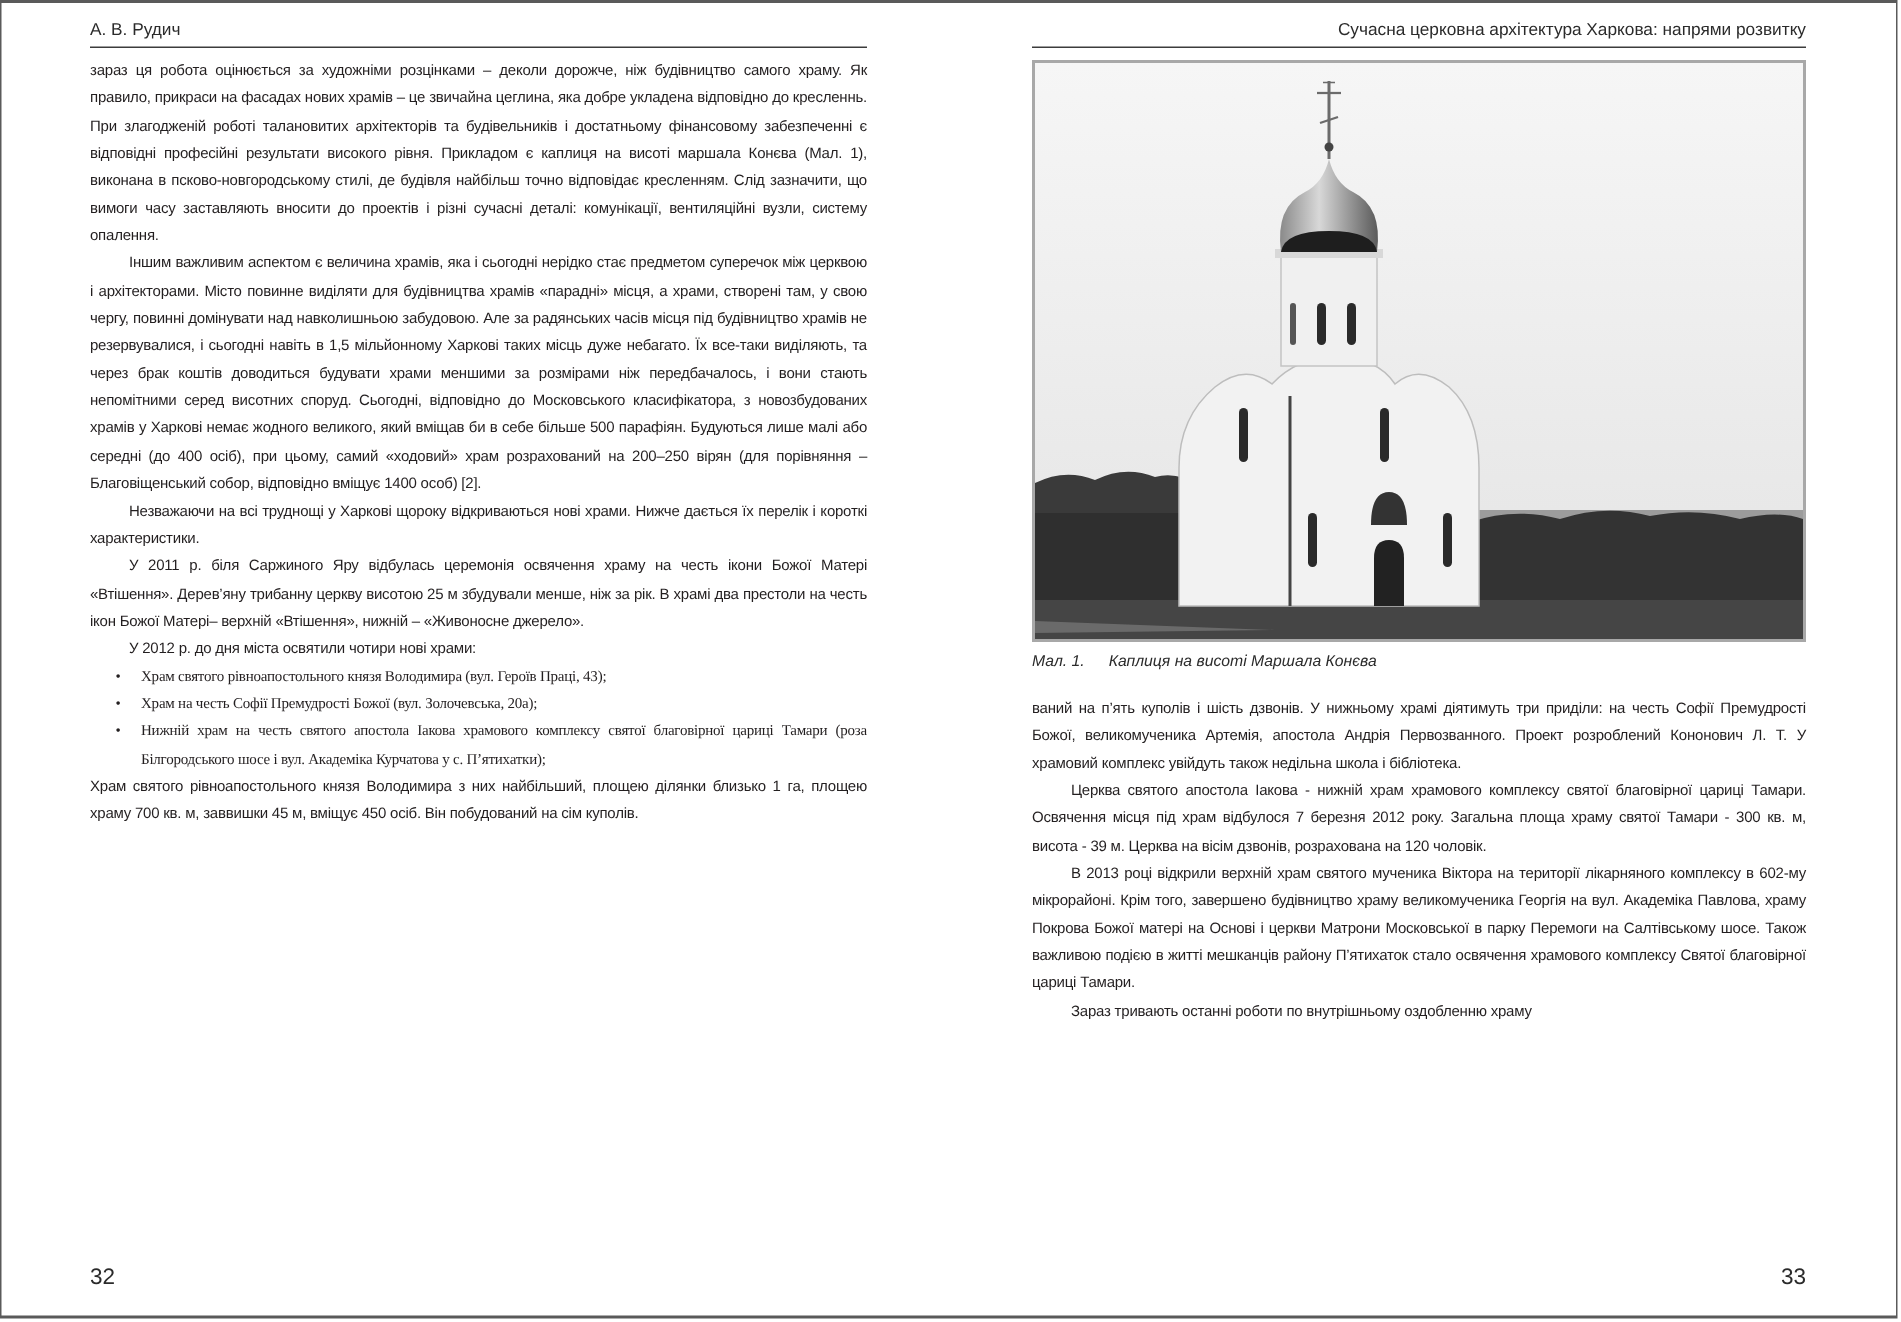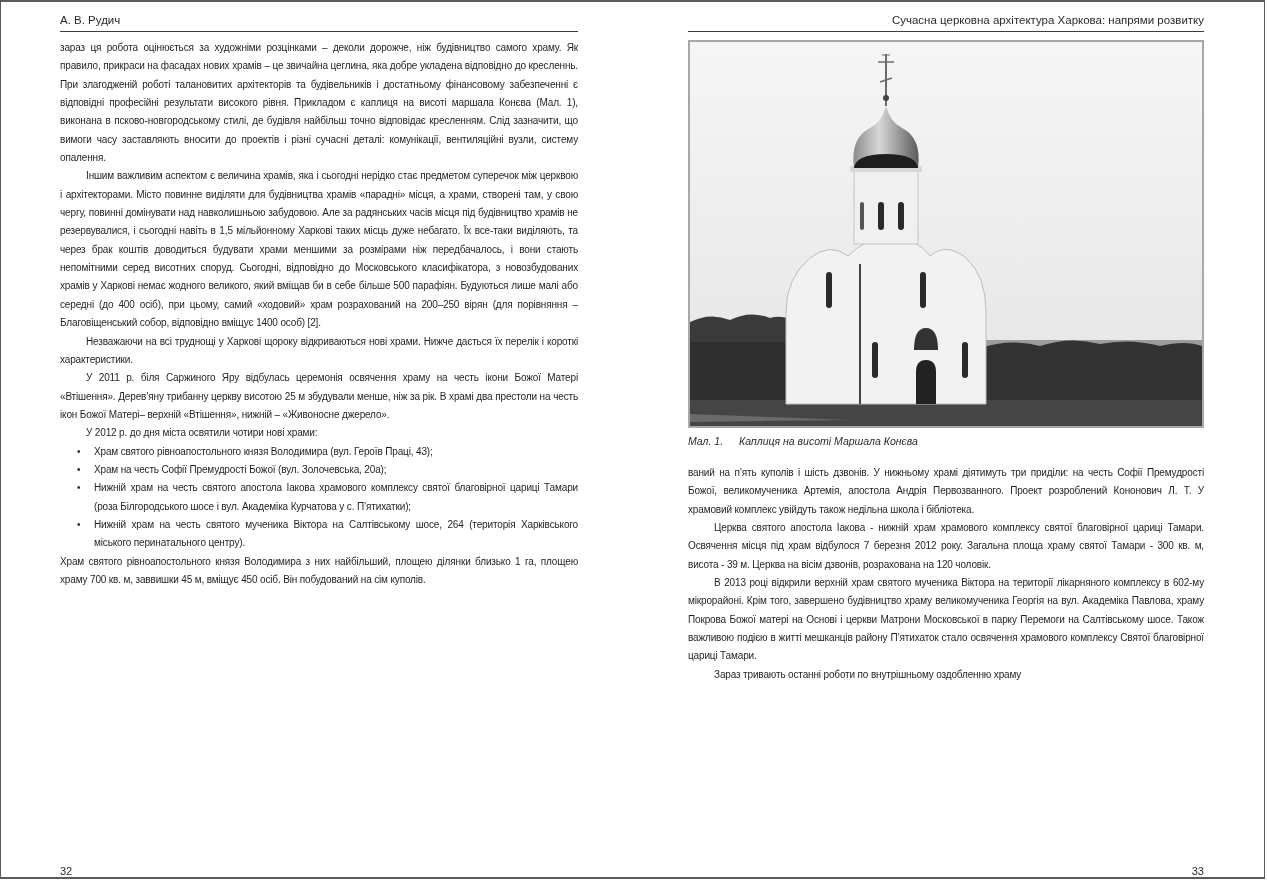--- a/index.html
+++ b/index.html
@@ -13,23 +13,23 @@
   .running-head { position:absolute; top:14px; left:0; right:0; font-size:11.5px; 
                   color:#2b2b2b; padding-bottom:3px; border-bottom:1.3px solid #3c3c3c; height:14px; }
   .page.right .running-head { text-align:right; }
   .body { position:absolute; left:0; right:0; font-size:10px; line-height:18.35px; text-align:justify;
           letter-spacing:-0.15px; }
   .page.left .body { top:39px; }
   .page.right .body { top:464px; }
   .body p { margin:0; text-indent:0; }
   .body p.ind { text-indent:26px; }
   .body ul { margin:0; padding:0 0 0 34px; list-style:none; }
-  .body li { position:relative; }
+  .body li { position:relative;font-family:Liberation Serif, serif; }
   .body li::before { content:"•"; position:absolute; left:-17px; top:0; }
-  .folio { position:absolute; top:865px; font-size:11px; color:#2b2b2b; }
+  .folio { position:absolute; top:843px; font-size:15px; color:#2b2b2b; }
   .page.left .folio { left:0; }
   .page.right .folio { right:0; }
   .figure { position:absolute; left:0; top:40px; width:516px; height:388px;
             border:2px solid #a8a8a8; box-sizing:border-box; background:#f3f3f3; overflow:hidden; }
   .figure svg { display:block; width:100%; height:100%; }
   .caption { position:absolute; left:0; top:435px; font-size:10.5px; font-style:italic; color:#2b2b2b;text-align:center; }
   .caption .lab { margin-right:16px; }
 </style>
 </head>
 <body>
@@ -41,21 +41,20 @@
   <div class="body">
     <p>зараз ця робота оцінюється за художніми розцінками – деколи дорожче, ніж будівництво самого храму. Як правило, прикраси на фасадах нових храмів  – це звичайна цеглина, яка добре укладена відповідно до кресленнь. При злагодженій роботі талановитих архітекторів та будівельників і достатньому фінансовому забезпеченні є відповідні професійні результати високого рівня. Прикладом є каплиця на висоті маршала Конєва (Мал. 1), виконана в псково-новгородському стилі, де будівля найбільш точно відповідає кресленням. Слід зазначити, що вимоги часу заставляють вносити до проектів і різні сучасні деталі: комунікації, вентиляційні вузли, систему опалення.</p>
     <p class="ind">Іншим важливим аспектом є величина храмів, яка і сьогодні нерідко стає предметом суперечок між церквою і архітекторами. Місто повинне виділяти для будівництва храмів «парадні» місця, а храми, створені там, у свою чергу, повинні домінувати над навколишньою забудовою. Але за радянських часів місця під будівництво храмів не резервувалися, і сьогодні навіть в 1,5 мільйонному Харкові таких місць дуже небагато. Їх все-таки виділяють, та через брак коштів доводиться будувати храми меншими за розмірами ніж передбачалось, і вони стають непомітними серед висотних споруд. Сьогодні, відповідно до Московського класифікатора, з новозбудованих храмів у Харкові немає жодного великого, який вміщав би в себе більше 500 парафіян. Будуються лише малі або середні (до 400 осіб), при цьому, самий «ходовий» храм розрахований на 200–250 вірян (для порівняння  – Благовіщенський собор, відповідно вміщує 1400 особ) [2].</p>
     <p class="ind"> Незважаючи на всі труднощі у Харкові щороку відкриваються нові храми. Нижче дається їх перелік і короткі характеристики.</p>
     <p class="ind">У 2011 р. біля Саржиного Яру відбулась церемонія освячення храму на честь ікони Божої Матері «Втішення». Дерев’яну трибанну церкву висотою 25 м збудували менше, ніж за рік. В храмі два престоли на честь ікон Божої Матері– верхній «Втішення», нижній – «Живоносне джерело».</p>
     <p class="ind">У 2012 р. до дня міста освятили чотири нові храми:</p>
     <ul>
       <li>Храм святого рівноапостольного князя Володимира (вул. Героїв Праці, 43);</li>
       <li>Храм на честь Софії Премудрості Божої (вул. Золочевська, 20а);</li>
       <li>Нижній храм на честь святого апостола Іакова храмового комплексу святої благовірної цариці Тамари (роза Білгородського шосе і вул. Академіка Курчатова у с. П’ятихатки);</li>
-      <li>Нижній храм на честь святого мученика Віктора на Салтівському шосе, 264 (територія Харківського міського перинатального центру).</li>
     </ul>
     <p>Храм святого рівноапостольного князя Володимира з них найбільший, площею ділянки близько 1 га, площею храму 700 кв. м, заввишки 45 м, вміщує 450 осіб. Він побудований на сім куполів.</p>
   </div>
   <div class="folio">32</div>
 </div>
 
 <div class="page right">
   <div class="running-head">Сучасна церковна архітектура Харкова: напрями розвитку</div>
 
   <div class="figure" aria-label="Black-and-white photo of a white chapel with a single onion dome and cross, surrounded by trees">

